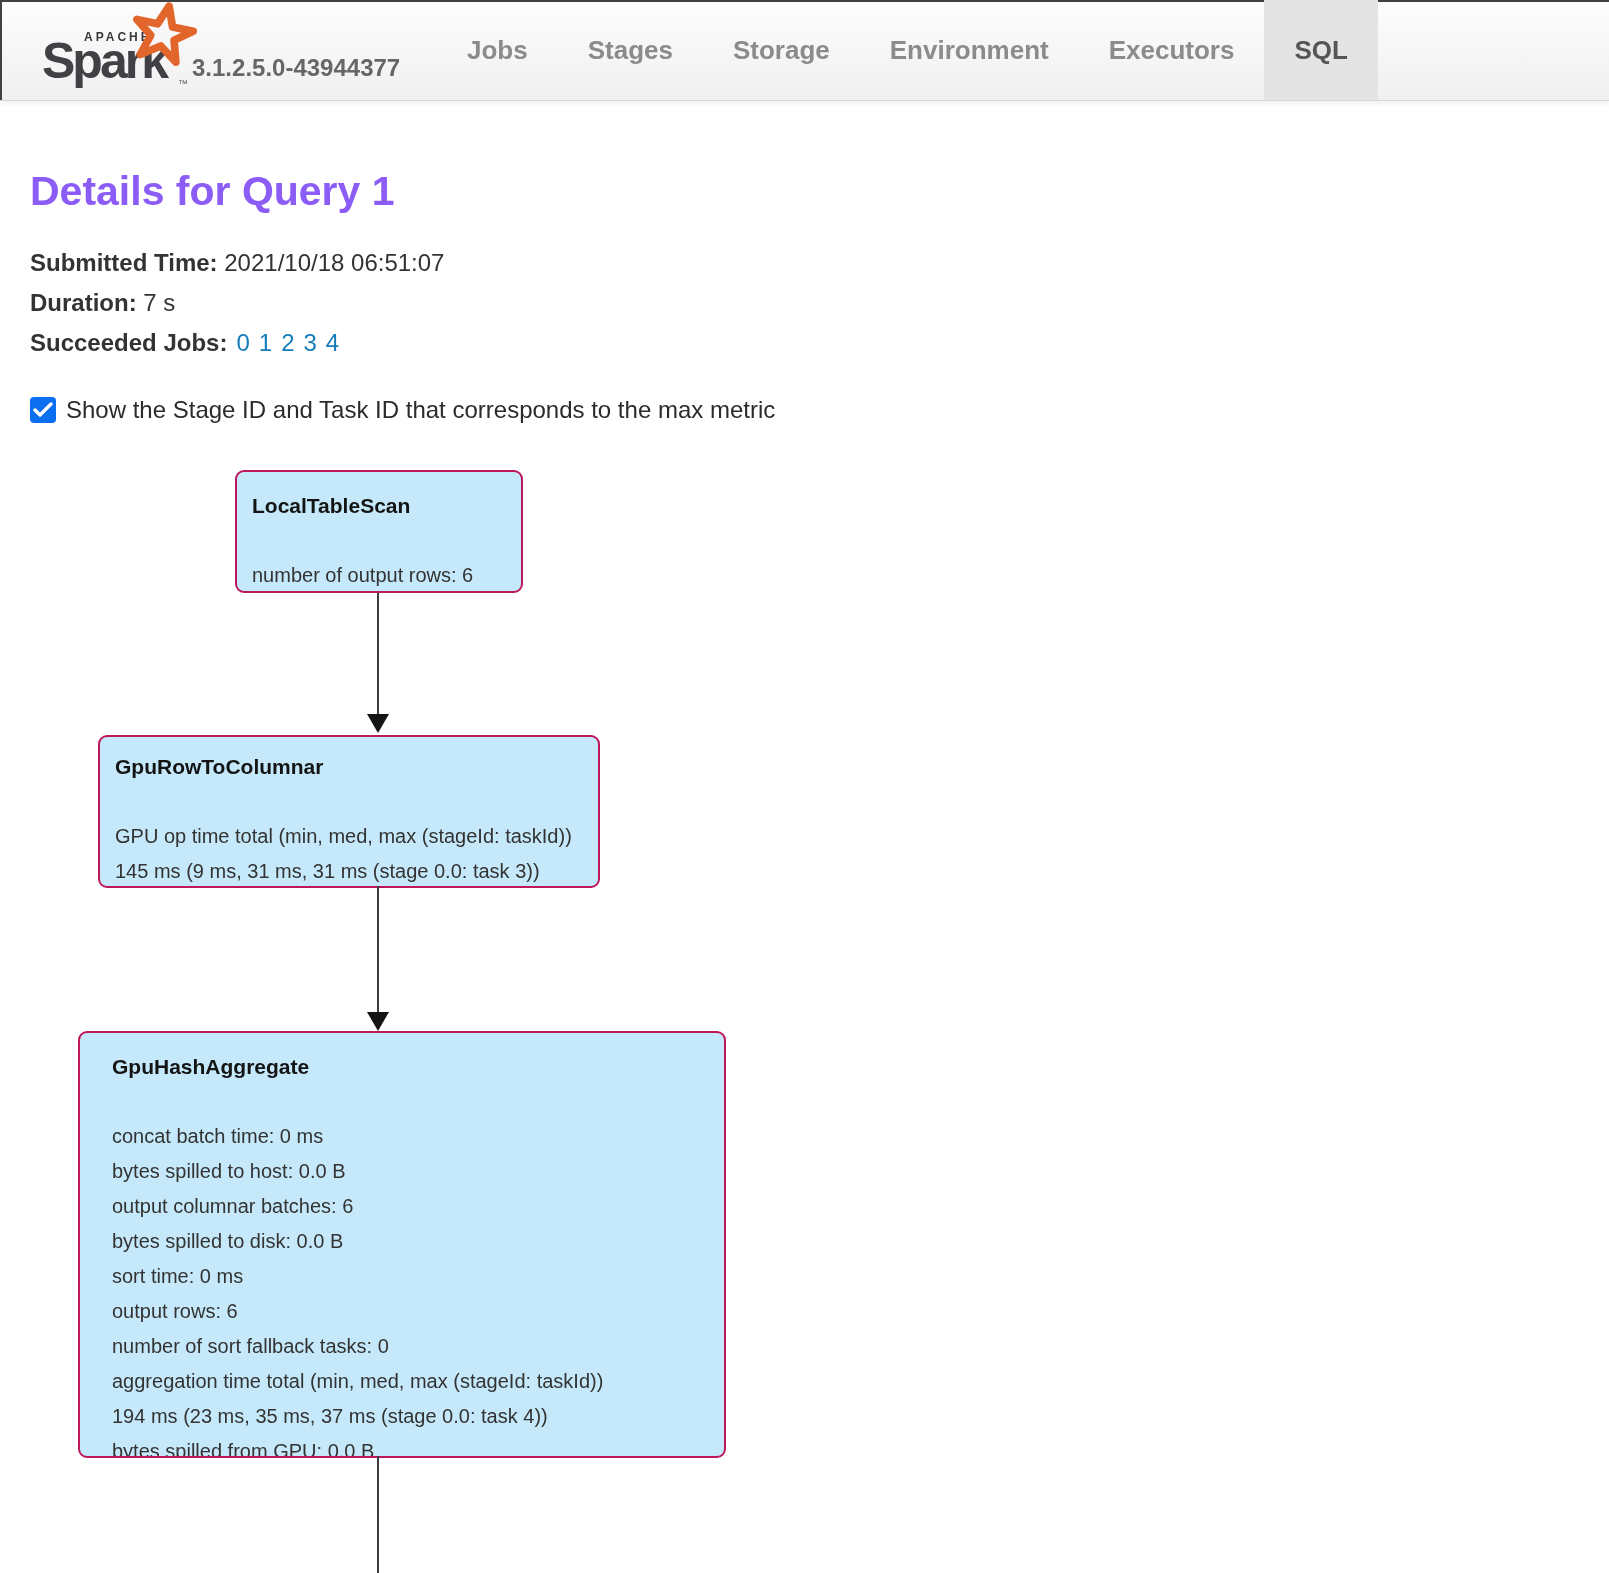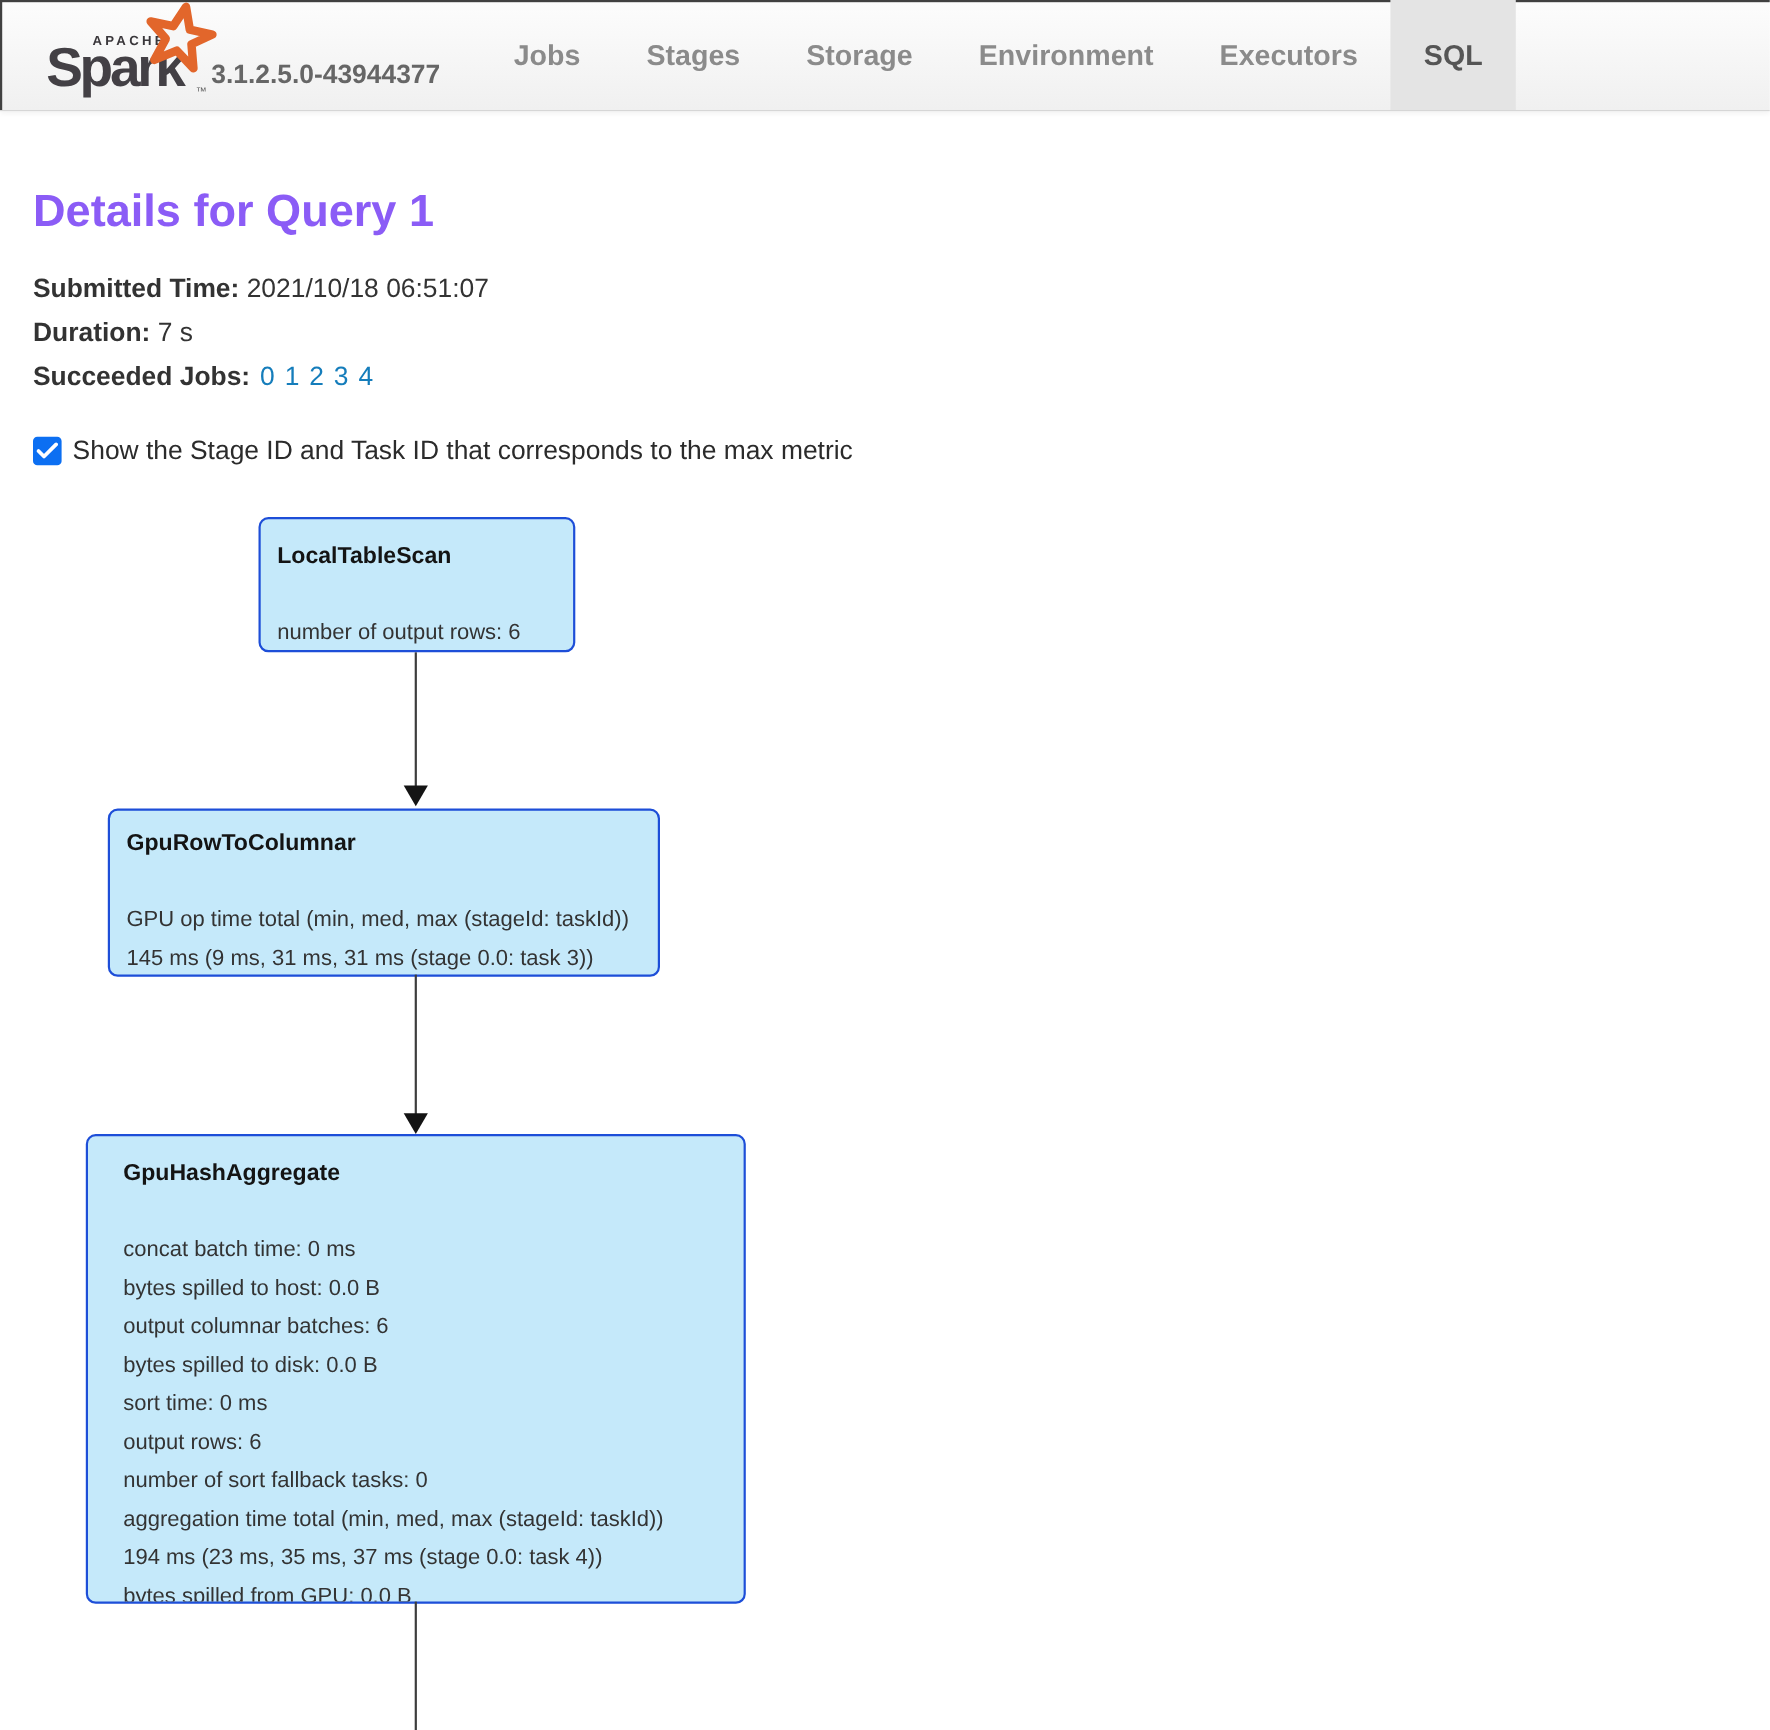--- a/index.html
+++ b/index.html
@@ -56,29 +56,29 @@
   .checkbox-row { position:absolute; left:30px; top:396px; height:30px; }
   .checkbox {
     position:absolute; left:0; top:1px; width:26px; height:26px; background:#0c6ff2;
     border-radius:4px; cursor:pointer;
   }
   .checkbox svg { position:absolute; left:3px; top:4px; }
   .checkbox-label { position:absolute; left:36px; top:0; font-size:24px; color:#2b2b2b; white-space:nowrap; }
 
   
   .node {
-    position:absolute; background:#C5E9FA; border:2px solid #1d4ed8; border-radius:9px;
+    position:absolute; background:#C5E9FA; border:2px solid #be185d; border-radius:9px;
     font-size:20px; color:#333; padding:16px 15px 0 15px; overflow:hidden; box-sizing:border-box;
   }
   .node-title { font-size:21px; font-weight:bold; color:#141414; line-height:35px; margin-bottom:35px; white-space:nowrap; }
   .node-metric { line-height:35px; white-space:nowrap; }
 
   .node-1 { left:235px; top:470px; width:288px; height:123px; }
   .node-2 { left:98px;  top:735px; width:502px; height:153px; padding-top:12px; }
-  .node-3 { left:78px;  top:1031px; width:600px; height:427px;padding-left:32px; }
+  .node-3 { left:78px;  top:1031px; width:648px; height:427px;padding-left:32px; }
 
   .edge { position:absolute; left:377px; width:2px; background:#3d3d3d; }
   .edge-1 { top:593px; height:122px; }
   .edge-2 { top:886px; height:127px; }
   .edge-3 { top:1456px; height:117px; }
   .arrowhead {
     position:absolute; left:367px; width:0; height:0;
     border-left:11px solid transparent; border-right:11px solid transparent;
     border-top:19px solid #141414;
   }

